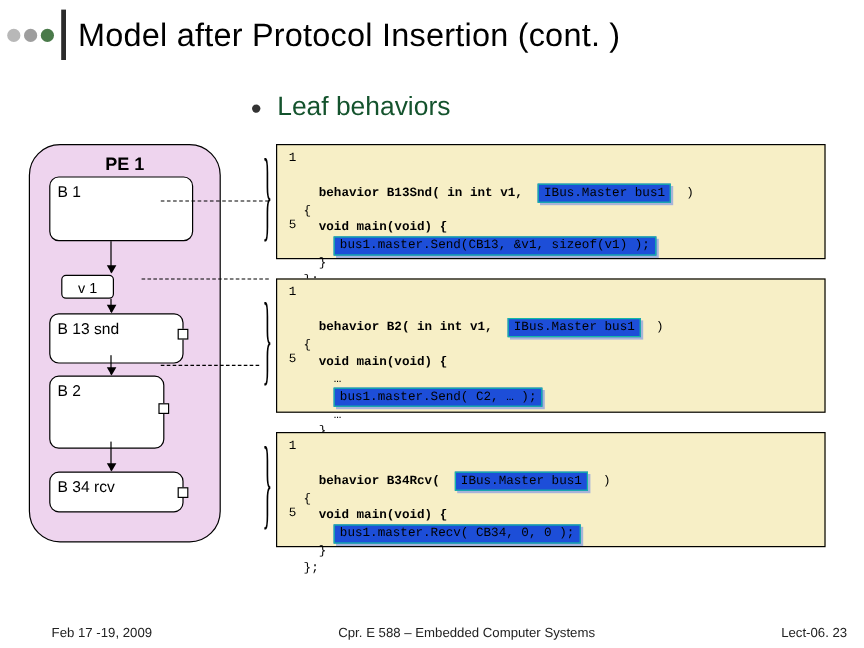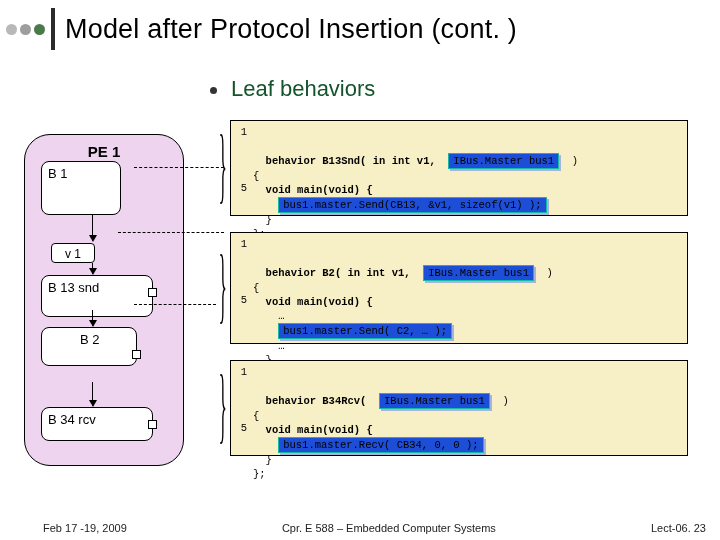--- a/index.html
+++ b/index.html
@@ -31,39 +31,38 @@
   .pe {
     position: absolute;
     left: 24px;
     top: 120px;
     width: 160px;
     height: 332px;
     background: #eed4ee;
     border: 1.5px solid #000;
     border-radius: 26px;
     padding: 8px 0 0 0;
-    margin-top: 14px;
   }
   .pe-title {
     text-align: center;
     font-weight: bold;
     font-size: 15px;
     margin-bottom: 4px;
   }
   .blk {
     position: absolute;
     border: 1.2px solid #000;
     background: #fff;
     border-radius: 8px;
   }
   .blk .lbl { font-size: 13px; padding: 4px 6px; }
-  .b1  { left: 16px;  top: 26px;  width: 80px; height: 54px; }
+  .b1  { left: 16px;  top: 26px;  width: 120px; height: 54px; }
   .v1  { left: 26px;  top: 108px; width: 44px; height: 20px; border-radius: 4px; text-align:center; font-size:12px; line-height:20px;}
   .snd { left: 16px;  top: 140px; width: 112px; height: 42px; }
-  .b2  { left: 16px;  top: 192px; width: 96px; height: 39px; padding-left: 32px; }
+  .b2  { left: 16px;  top: 192px; width: 96px; height: 61px; }
   .rcv { left: 16px;  top: 272px; width: 112px; height: 34px; }
   .pe .arrow {
     position:absolute; left:50%; width:1.4px; background:#000;
   }
   .pe .arrow::after{
     content:""; position:absolute; bottom:-1px; left:-3.4px;
     border-left:4px solid transparent; border-right:4px solid transparent; border-top:7px solid #000;
   }
   .a1{ top:80px;  height:26px; transform:translateX(-12px);}
   .a2{ top:128px; height:11px; transform:translateX(-12px);}

